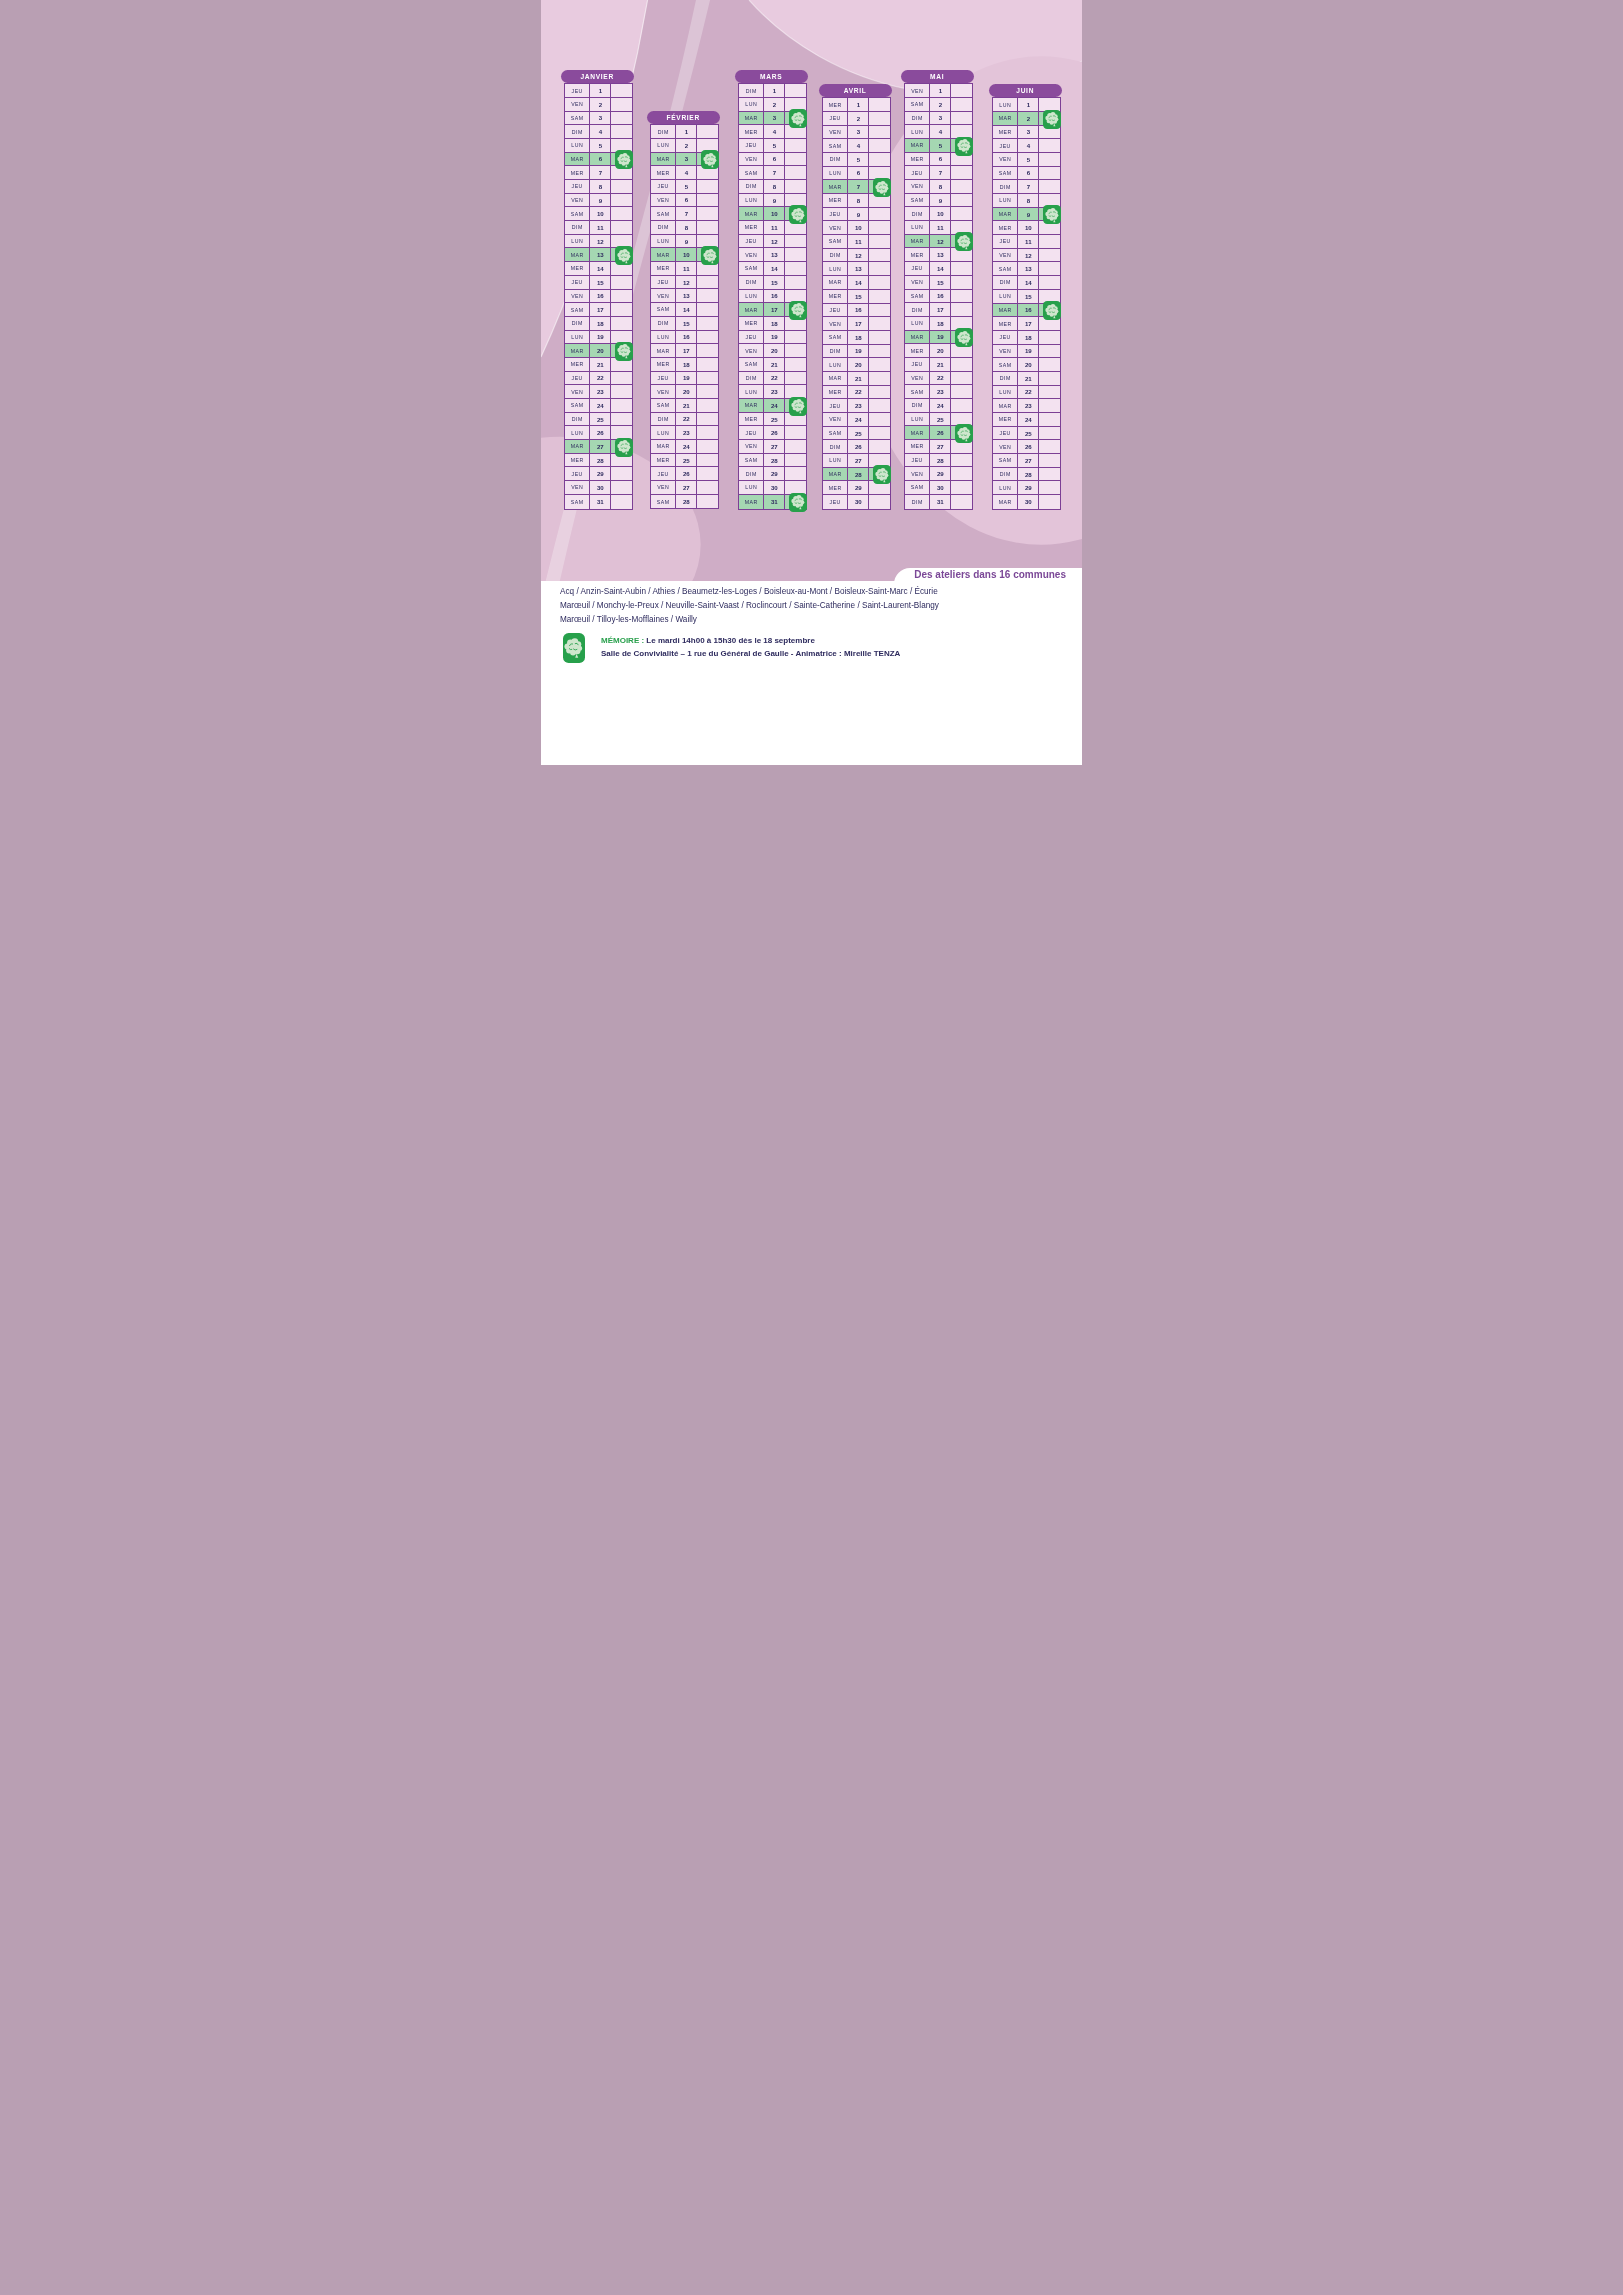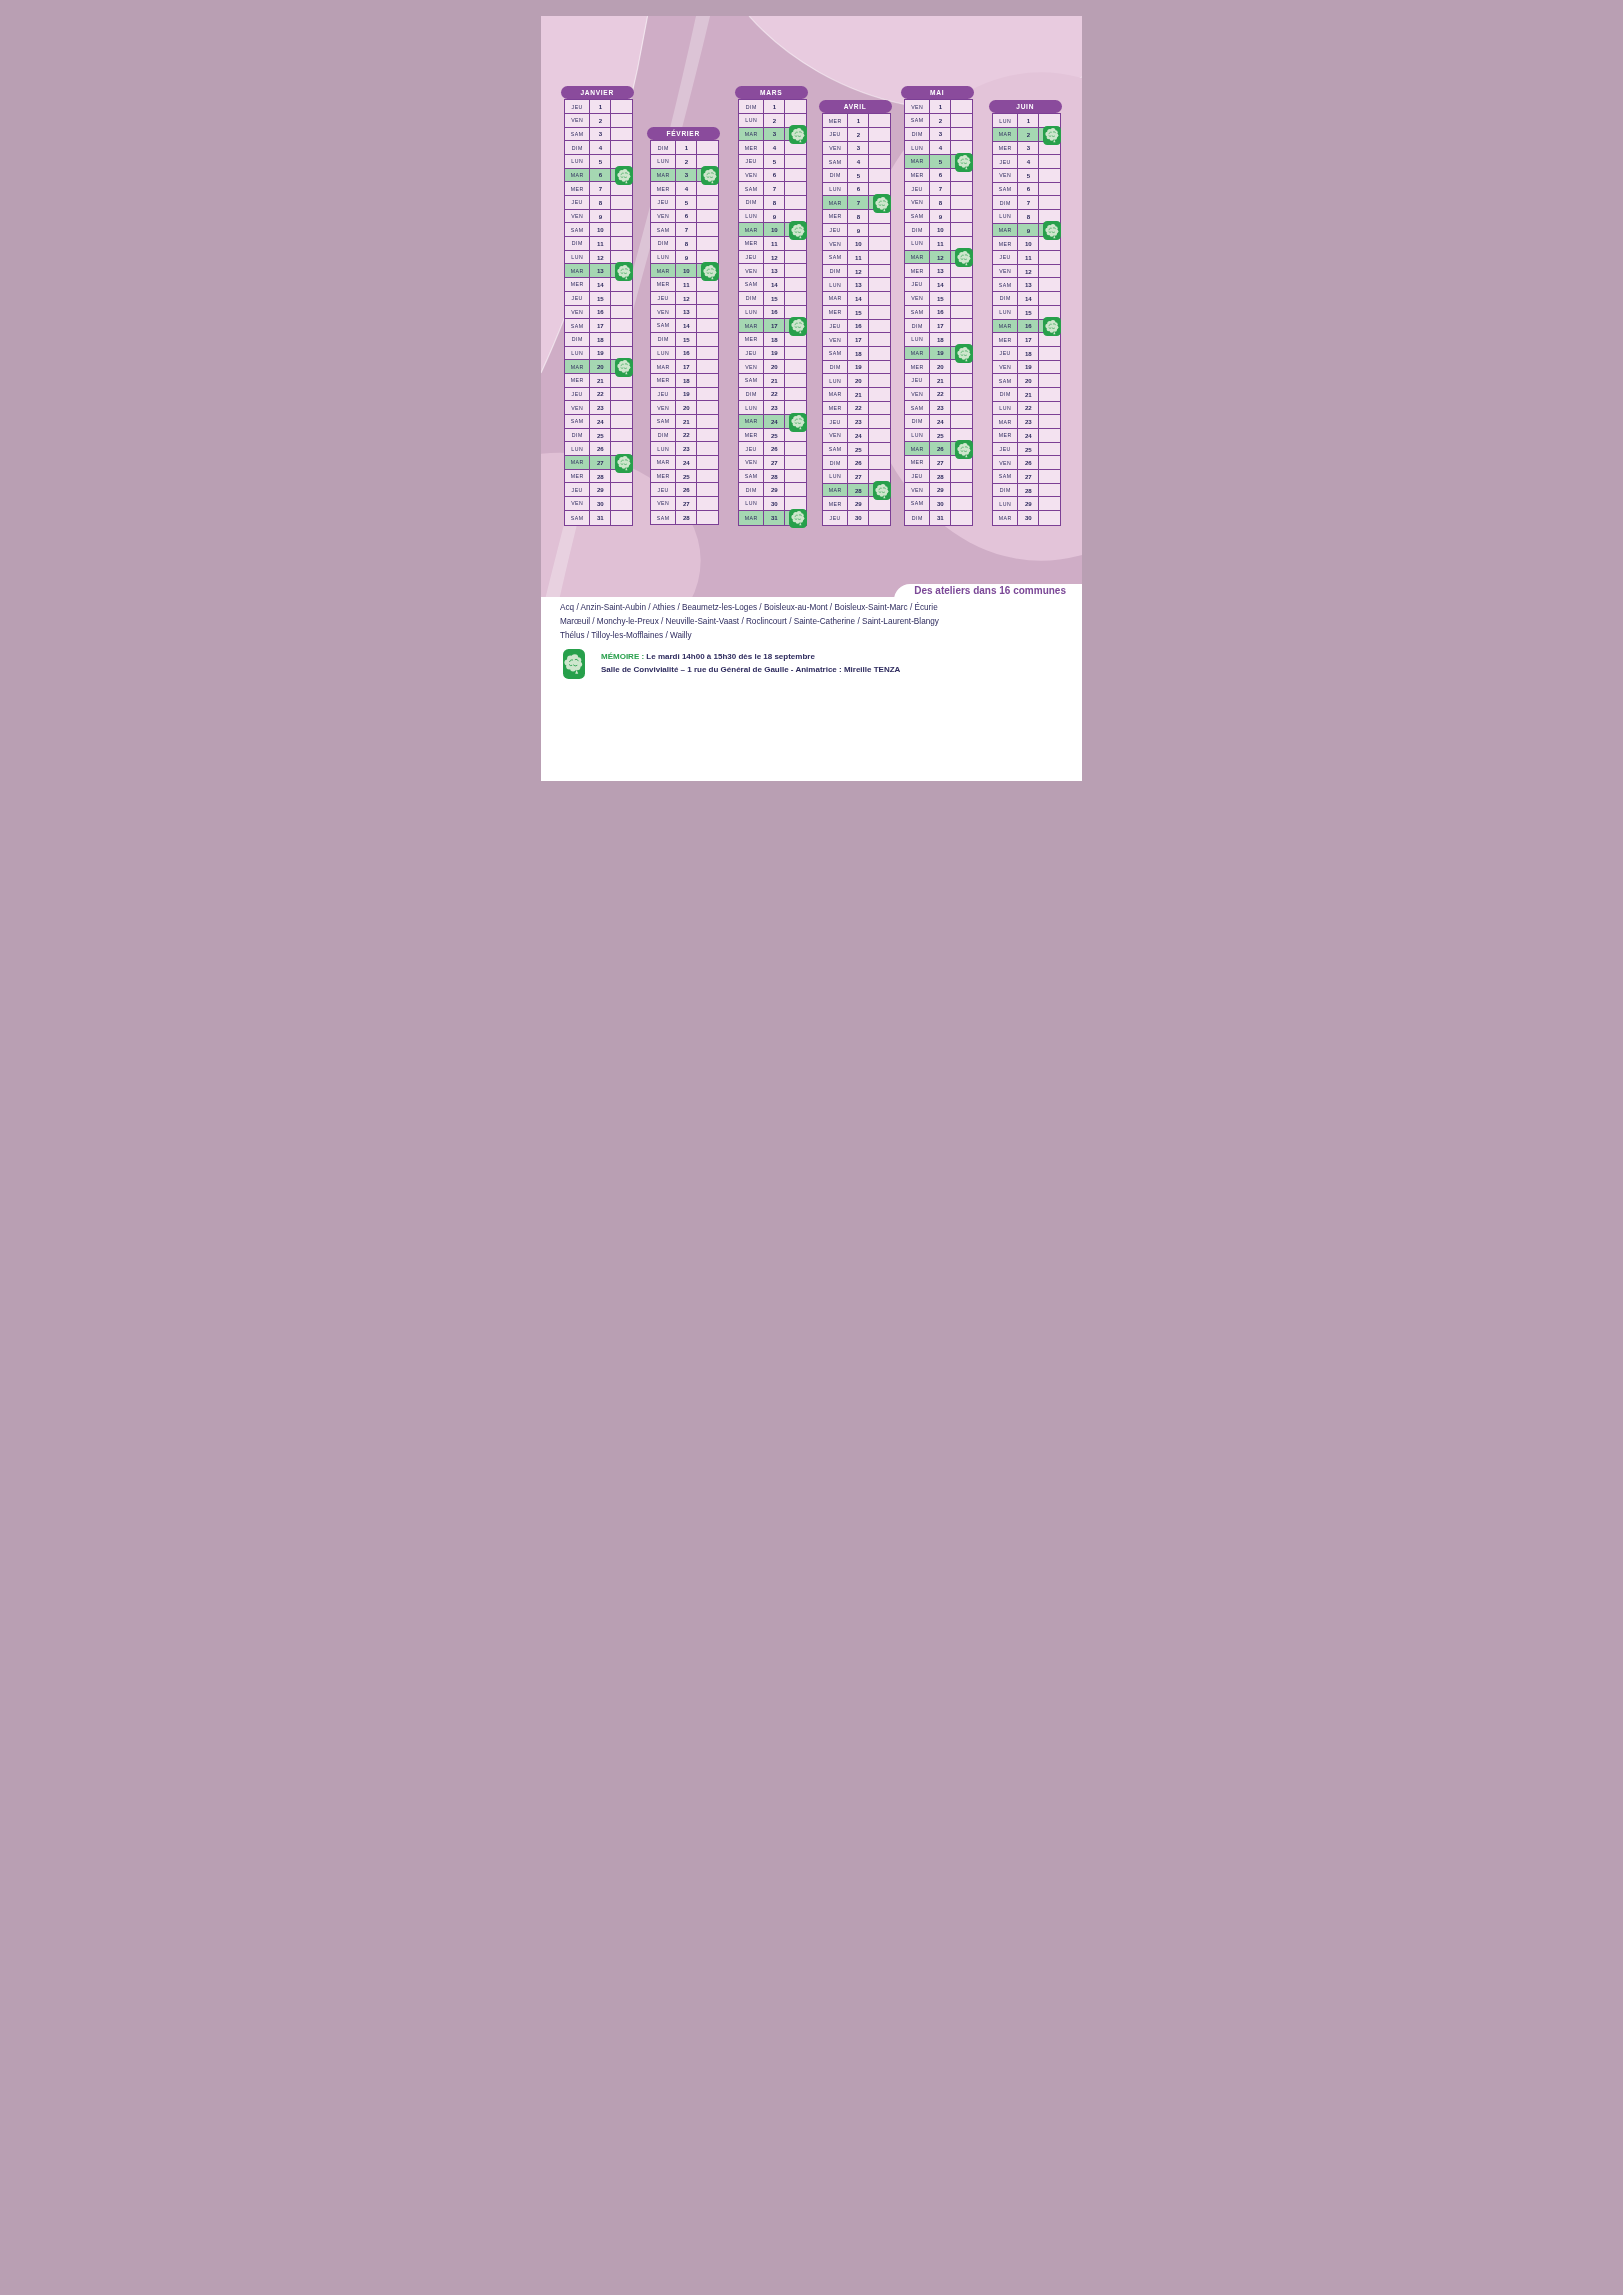--- a/index.html
+++ b/index.html
@@ -3,21 +3,21 @@
 <meta charset="utf-8">
 <style>
   :root{
     --bg:#e8cbdf; --bgDark:#cfadc6; --bgLight:#eed7e7;
     --pill:#8a4b9c; --grid:#7c3f95; --cell:#f3e2f0; --ink:#2e2b5e;
     --rowhl:#a5d7b2; --brainbg:#27a04b; --brainfg:#cfe6cd;
     --titlec:#7b4897; --legendgreen:#2aa04d; --white:#ffffff;
   }
   html,body{margin:0;padding:0;background:#b99fb3;}
   .page{
-    position:relative; width:541px; height:765px; margin:16px auto;
+    position:relative; width:541px; height:765px; margin:0 auto;
     background:var(--bg); overflow:hidden;
     font-family:"Liberation Sans", sans-serif;
   }
   .deco{position:absolute; inset:0; z-index:0;}
   .month{position:absolute; z-index:2;}
   .pill{
     position:relative; left:-3.3px; width:73px; height:12.7px;
     background:var(--pill); border-radius:6.6px;
     display:flex; align-items:center; justify-content:center;
     color:#fff; font-weight:700; font-size:6.6px; letter-spacing:0.7px;
@@ -1490,21 +1490,21 @@
   </div>
 
   <div class="white-tab"></div>
   <div class="white-main"></div>
 
   <div class="footer-title">Des ateliers dans 16 communes</div>
 
   <div class="communes">
     <div>Acq / Anzin-Saint-Aubin / Athies / Beaumetz-les-Loges / Boisleux-au-Mont / Boisleux-Saint-Marc / Écurie</div>
     <div>Marœuil / Monchy-le-Preux / Neuville-Saint-Vaast / Roclincourt / Sainte-Catherine / Saint-Laurent-Blangy</div>
-    <div>Thélus / Tilloy-les-Mofflaines / Wailly</div>
+    <div>Marœuil / Tilloy-les-Mofflaines / Wailly</div>
   </div>
 
   <div class="legend-icon">
 <svg viewBox="0 0 44 50" width="19" height="21.6" aria-hidden="true">
   <g fill="var(--brainfg)">
     <circle cx="15" cy="14" r="8"></circle>
           <circle cx="25" cy="11" r="8"></circle>
     <circle cx="33" cy="17" r="7"></circle>
           <circle cx="36" cy="26" r="6"></circle>
     <circle cx="31" cy="33" r="7"></circle>

